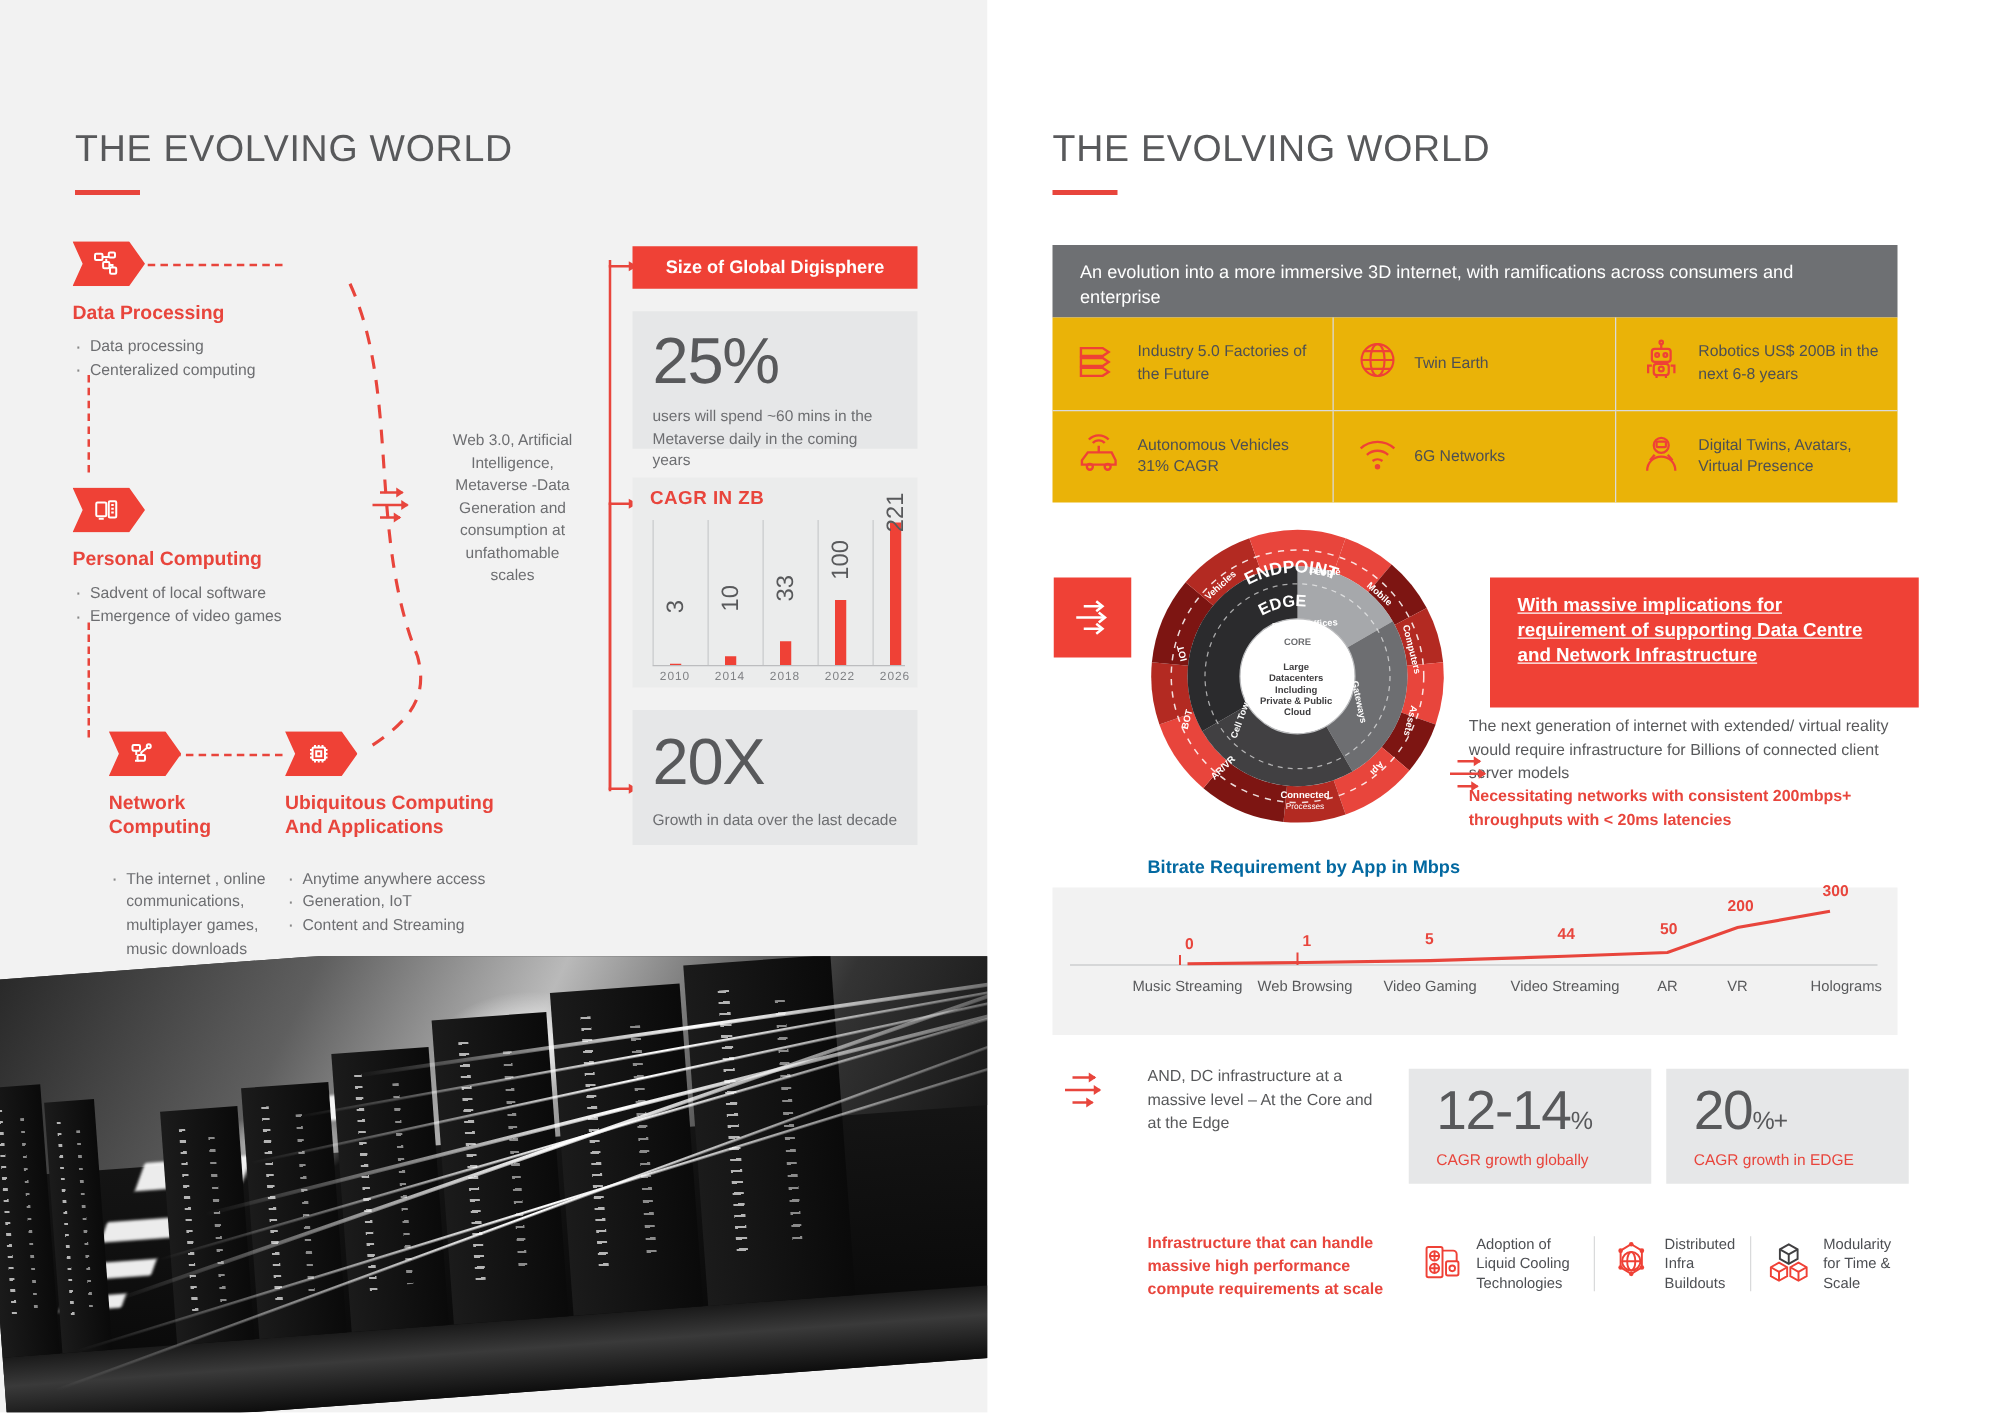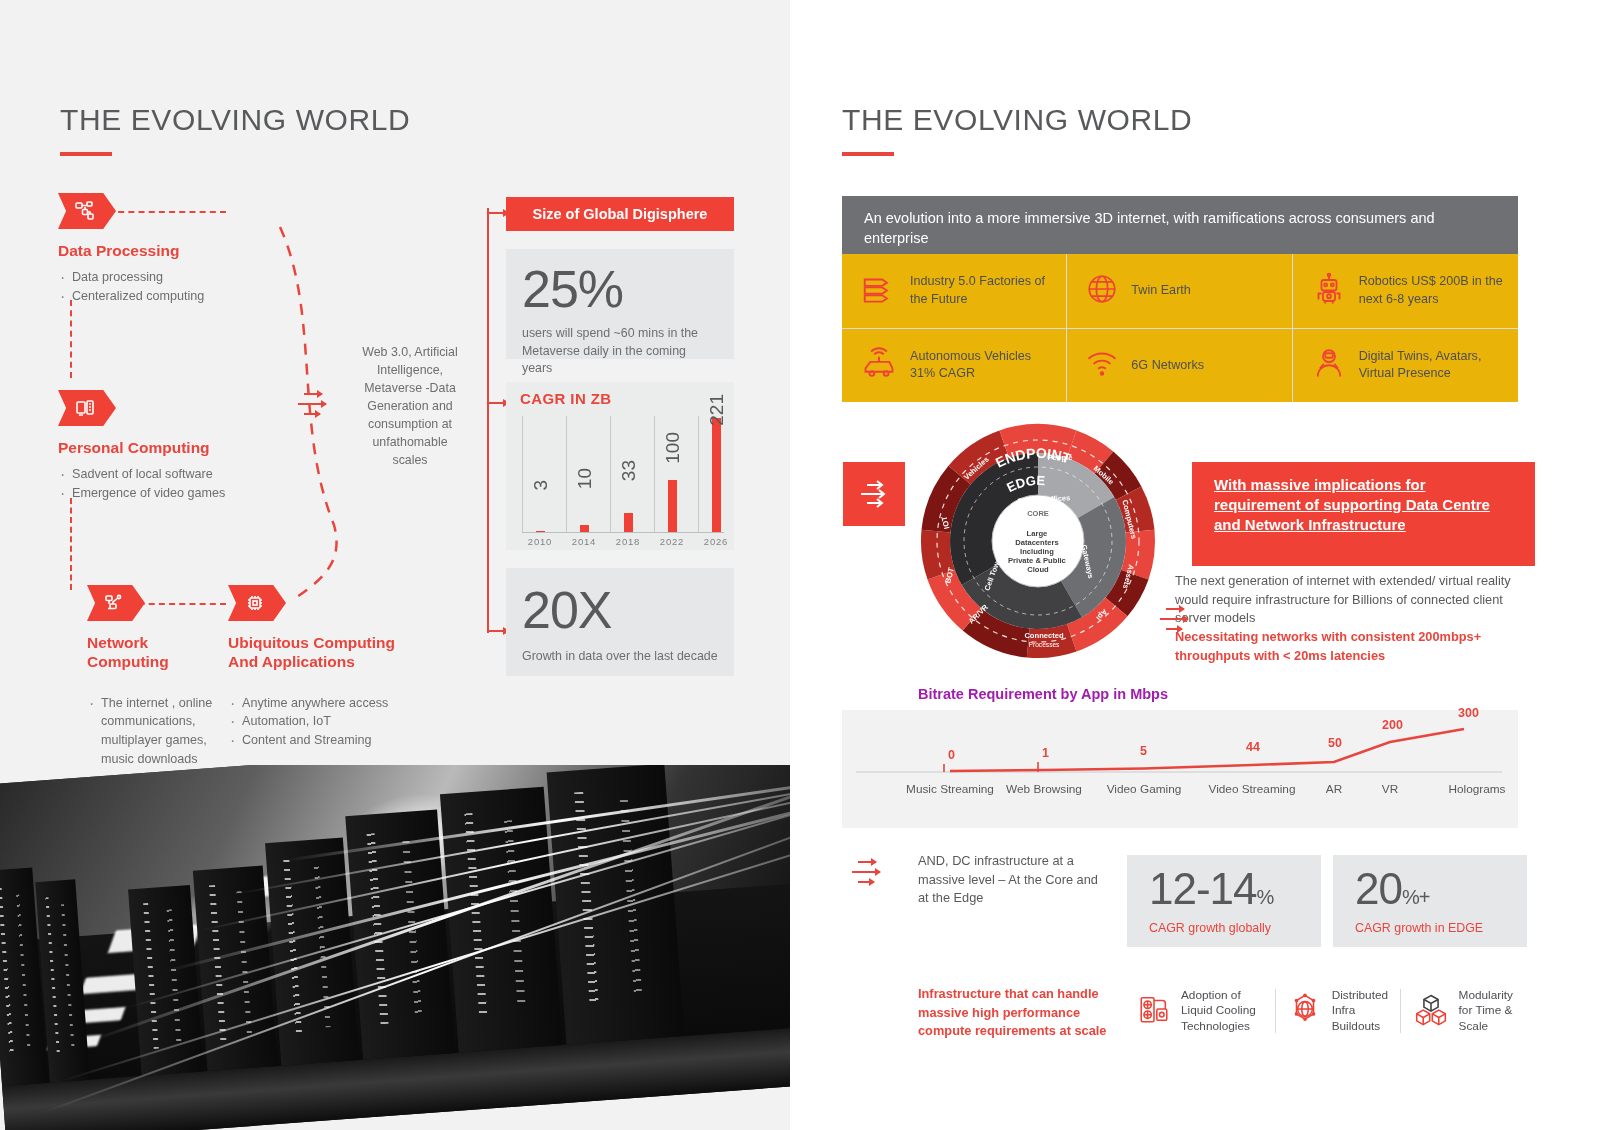--- a/index.html
+++ b/index.html
@@ -82,21 +82,21 @@
   .featgrid{background:#eab308;display:grid;grid-template-columns:1fr 1fr 1fr;}
   .featcell{display:flex;align-items:center;gap:12px;padding:14px 10px 14px 18px;}
   .featcell .txt{font-size:12.6px;color:#4d4f53;line-height:1.38;}
   .vsep{border-right:1px solid #d9dadb;}
   .hsep{border-bottom:1px solid #d9dadb;}
 
   .redblock{background:#ef4136;color:#fff;font-size:15px;font-weight:700;line-height:1.34;}
   .bodytxt{font-size:12.8px;color:#58595b;line-height:1.46;}
   .redtxt{font-size:12.8px;color:#e8453c;font-weight:600;line-height:1.46;}
 
-  .chart-title{color:#a21caf;font-size:14.5px;font-weight:700;text-align:right;}
+  .chart-title{color:#0369a1;font-size:14.5px;font-weight:700;text-align:right;}
   .linechart{background:#f2f2f2;position:relative;}
   .lc-label{position:absolute;font-size:11.8px;color:#58595b;text-align:center;line-height:1.25;width:90px;}
   .lc-val{position:absolute;font-size:12.5px;color:#e8453c;font-weight:600;}
 
   .cagrbox{background:#e6e7e8;display:flex;flex-direction:column;justify-content:center;padding-left:22px;}
   .cagrnum{font-size:44px;color:#58595b;font-weight:300;line-height:1;letter-spacing:-1px;}
   .cagrnum small{font-size:20px;}
   .cagrcap{font-size:12.4px;color:#e8453c;margin-top:10px;}
 
   .botitem{display:flex;align-items:center;gap:10px;padding:0 12px;}
@@ -173,21 +173,21 @@
     <div class="chev">
       <svg viewBox="0 0 24 24" fill="none" stroke="#fff" stroke-width="1.6">
         <rect x="7" y="7" width="10" height="10" rx="1"></rect>
           <rect x="10" y="10" width="4" height="4"></rect>
         <path d="M9 5v2M12 5v2M15 5v2M9 17v2M12 17v2M15 17v2M5 9h2M5 12h2M5 15h2M17 9h2M17 12h2M17 15h2"></path>
       </svg>
     </div>
     <div class="node-title" style="margin-top:12px;width:190px;">Ubiquitous Computing And Applications</div>
     <ul class="bul" style="width:200px;margin-top:22px;">
       <li>Anytime anywhere access</li>
-      <li>Automation, IoT</li>
+      <li>Generation, IoT</li>
       <li>Content and Streaming</li>
     </ul>
   </div>
 
   <div class="arrows3" style="position:absolute;left:298px;top:390px;">
       <i></i>
       <i></i>
       <i></i>
     </div>
   <div class="mid-note" style="left:355px;top:344px;">Web 3.0, Artificial Intelligence, Metaverse -Data Generation and consumption at unfathomable scales</div>

